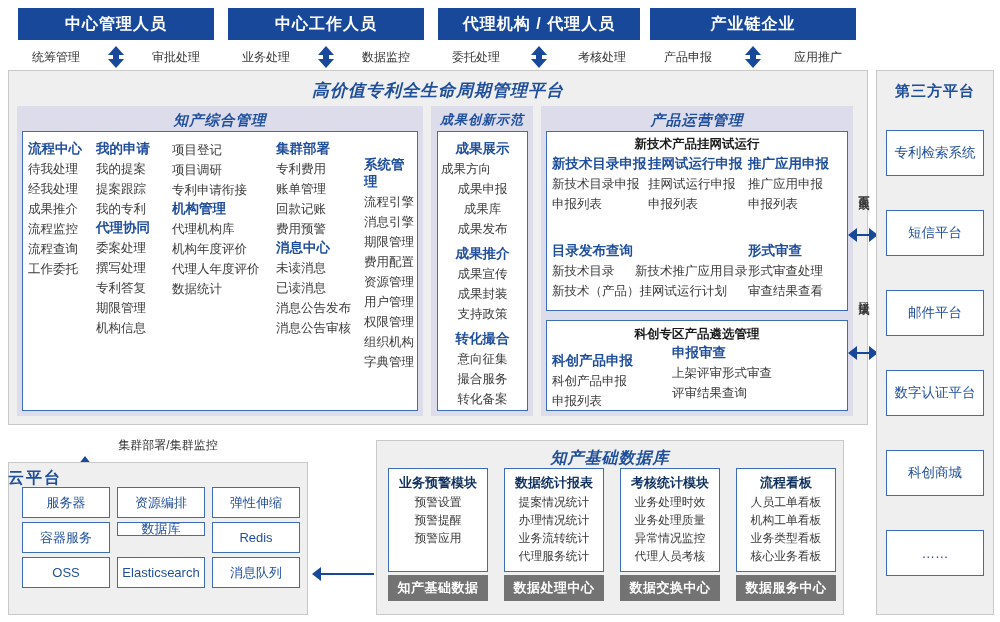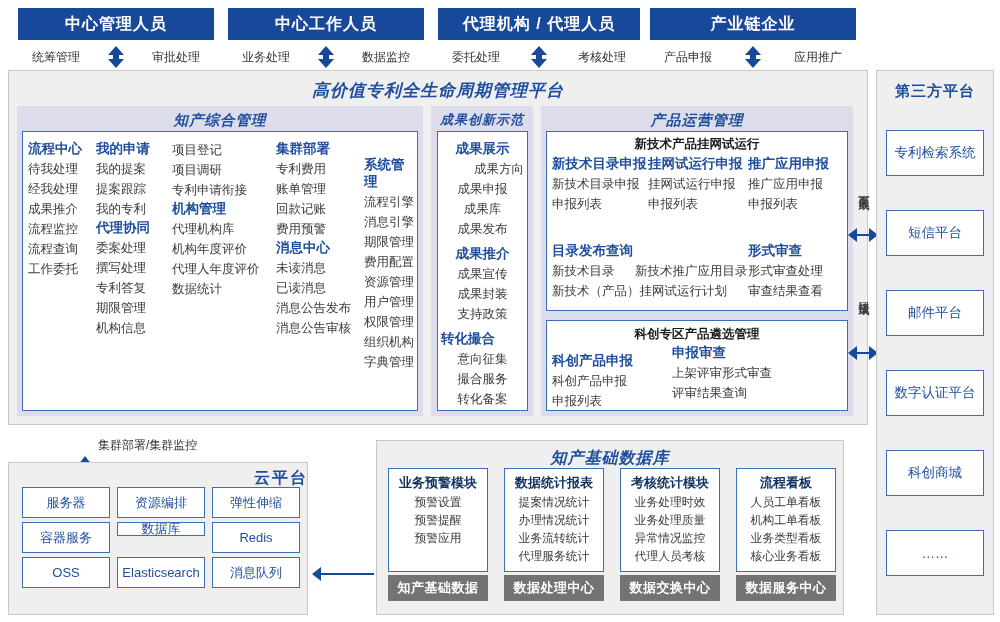--- a/index.html
+++ b/index.html
@@ -70,21 +70,21 @@
   }
   .h-bidir{position:relative;height:14px;}
   .h-bidir .bar{position:absolute;top:6px;left:4px;right:4px;height:2.4px;background:#17489A;}
   .h-bidir .l,.h-bidir .r{position:absolute;top:0;width:0;height:0;
     border-top:7px solid transparent;border-bottom:7px solid transparent;}
   .h-bidir .l{left:0;border-right:9px solid #17489A;}
   .h-bidir .r{right:0;border-left:9px solid #17489A;}
 
   
   .cloud-frame{border:1px solid #c9c9c9;background:#efefef;}
-  .cloud-title{font-size:16px;font-weight:bold;color:#1F4E9C;text-align:right;letter-spacing:2px;}
+  .cloud-title{font-size:16px;font-weight:bold;color:#1F4E9C;text-align:left;letter-spacing:2px;}
   .cloud-cell{
     background:#fff;border:1.4px solid #3C6DB5;display:flex;align-items:center;
     justify-content:center;font-size:13px;color:#1F4E9C;
   }
 
   
   .db-frame{border:1px solid #c9c9c9;background:#efefef;}
   .db-title{font-size:16px;font-weight:bold;font-style:italic;color:#1F4E9C;text-align:center;letter-spacing:1px;}
   .db-col{background:#fff;border:1.3px solid #3C6DB5;}
   .db-col-head{font-size:13px;font-weight:bold;color:#10305f;text-align:center;line-height:20px;}
@@ -216,29 +216,29 @@
       <div class="col-item">权限管理</div>
       <div class="col-item">组织机构</div>
       <div class="col-item">字典管理</div>
     </div>
   </div>
 
 <div class="abs white-box" style="left:437px;top:131px;width:91px;height:280px;"></div>
 <div id="achcol">
     <div class="abs" style="left:441px;top:140px;width:83px;">
       <div class="col-head" style="text-align:center;margin-top:0px;">成果展示</div>
-      <div class="col-item" style="text-align:right;">成果方向</div>
+      <div class="col-item" style="text-align:left;">成果方向</div>
       <div class="col-item" style="text-align:center;">成果申报</div>
       <div class="col-item" style="text-align:center;">成果库</div>
       <div class="col-item" style="text-align:center;">成果发布</div>
       <div class="col-head" style="text-align:center;margin-top:6px;">成果推介</div>
       <div class="col-item" style="text-align:center;">成果宣传</div>
       <div class="col-item" style="text-align:center;">成果封装</div>
       <div class="col-item" style="text-align:center;">支持政策</div>
-      <div class="col-head" style="text-align:left;margin-top:6px;">转化撮合</div>
+      <div class="col-head" style="text-align:center;margin-top:6px;">转化撮合</div>
       <div class="col-item" style="text-align:center;">意向征集</div>
       <div class="col-item" style="text-align:center;">撮合服务</div>
       <div class="col-item" style="text-align:center;">转化备案</div>
     </div>
   </div>
 
 <div class="abs white-box" style="left:546px;top:131px;width:302px;height:180px;"></div>
 <div class="abs inner-title" style="left:546px;top:136px;width:302px;">新技术产品挂网试运行</div>
 <div id="po1">
     <div class="abs" style="left:552px;top:155px;width:96px;">
@@ -313,21 +313,21 @@
 <div class="abs vdbl" style="left:78px;top:428px;height:34px;">
   <div class="bar"></div>
     <div class="t"></div>
     <div class="b"></div>
 </div>
 <div class="abs vdbl" style="left:236px;top:428px;height:34px;">
   <div class="bar"></div>
     <div class="t"></div>
     <div class="b"></div>
 </div>
-<div class="abs" style="left:98px;top:437px;width:140px;text-align:left;font-size:12px;color:#333;">集群部署/集群监控</div>
+<div class="abs" style="left:98px;top:437px;width:140px;text-align:center;font-size:12px;color:#333;">集群部署/集群监控</div>
 
 <div class="abs cloud-frame" style="left:8px;top:462px;width:300px;height:153px;"></div>
 <div class="abs cloud-title" style="left:8px;top:468px;width:300px;">云平台</div>
 <div id="cloudcells">
     <div class="abs cloud-cell" style="left:22px;top:487px;width:88px;height:31px;">服务器</div>
     <div class="abs cloud-cell" style="left:117px;top:487px;width:88px;height:31px;">资源编排</div>
     <div class="abs cloud-cell" style="left:212px;top:487px;width:88px;height:31px;">弹性伸缩</div>
     <div class="abs cloud-cell" style="left:22px;top:522px;width:88px;height:31px;">容器服务</div>
     <div class="abs cloud-cell" style="left:117px;top:522px;width:88px;height:14px;">数据库</div>
     <div class="abs cloud-cell" style="left:212px;top:522px;width:88px;height:31px;">Redis</div>

